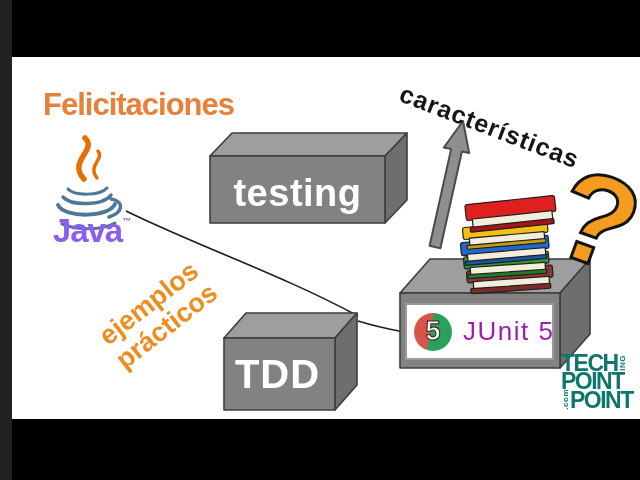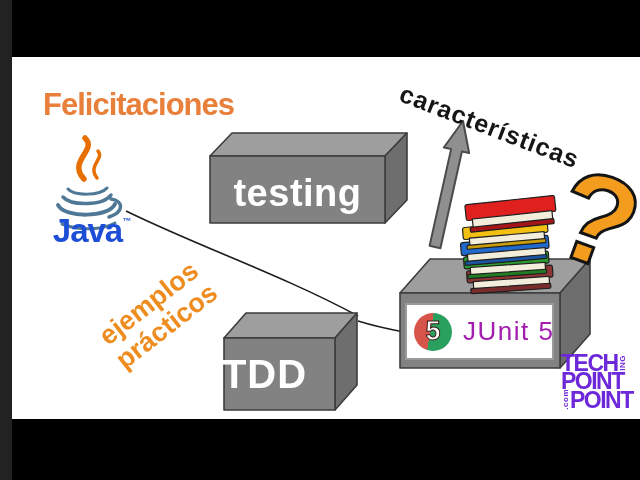--- a/index.html
+++ b/index.html
@@ -10,34 +10,34 @@
   .bar-bottom{top:419px;height:61px;}
   .svg-layer{position:absolute;left:0;top:0;z-index:1;}
   .txt{position:absolute;z-index:10;}
   .congrats{left:31px;top:87px;font-size:31px;font-weight:bold;letter-spacing:-1px;color:#e87f3a;white-space:nowrap;}
   .features{left:394px;top:79px;transform:rotate(21deg);transform-origin:left top;
             font-size:25px;font-weight:bold;letter-spacing:1px;color:#161616;white-space:nowrap;}
   .examples{left:64px;top:286px;width:164px;transform:rotate(-38deg);font-size:27px;
             font-weight:bold;color:#ee8c1f;text-align:center;line-height:1.08;}
   .box-label{display:flex;align-items:center;justify-content:center;color:#fff;font-weight:bold;}
   .testing-label{left:198px;top:156px;width:175px;height:75px;font-size:38px;letter-spacing:.5px;}
-  .tdd-label{left:199px;top:338px;width:107px;height:72px;font-size:40px;letter-spacing:1px;border-radius:28px;}
+  .tdd-label{left:212px;top:338px;width:107px;height:72px;font-size:40px;letter-spacing:1px;border-radius:28px;}
   .junit-label{left:393px;top:303px;width:149px;height:57px;background:#fff;border:2px solid #9a9a9a;
                box-sizing:border-box;display:flex;align-items:center;padding-left:7px;gap:11px;}
   .junit-circle{width:38px;height:38px;border-radius:50%;flex:0 0 auto;
                 background:linear-gradient(100deg,#d6544a 44%,#2aa05e 44%);
                 display:flex;align-items:center;justify-content:center;
                 color:#fff;font-size:27px;font-weight:bold;-webkit-text-stroke:1px #3c1511;}
   .junit-text{font-size:26px;color:#a21caf;letter-spacing:1.5px;font-weight:400;white-space:nowrap;}
   .qmark{left:546px;top:156px;font-size:128px;font-weight:bold;line-height:1;
          transform:rotate(20deg);color:#f39c1d;-webkit-text-stroke:3px #141414;}
   .java-word{left:36px;top:212px;width:88px;text-align:center;font-size:33px;font-weight:bold;
-             letter-spacing:-1px;color:#1d4ed8;white-space:nowrap;}
+             letter-spacing:-1px;color:#8b5cf6;white-space:nowrap;}
   .java-word sup{font-size:9px;vertical-align:18px;letter-spacing:0;}
-  .brand{left:549px;top:353px;color:#6d28d9;line-height:.88;}
+  .brand{left:549px;top:353px;color:#0f766e;line-height:.88;}
   .brand-row{display:flex;align-items:center;}
   .brand-row + .brand-row{margin-top:-2px;}
   .brand-big{font-size:23px;font-weight:bold;letter-spacing:-1.5px;}
   .brand-vert{writing-mode:vertical-rl;transform:rotate(180deg);font-size:8px;font-weight:bold;
               line-height:1;letter-spacing:.5px;margin-left:1px;}
 </style>
 </head>
 <body>
 
 <div class="stage">

